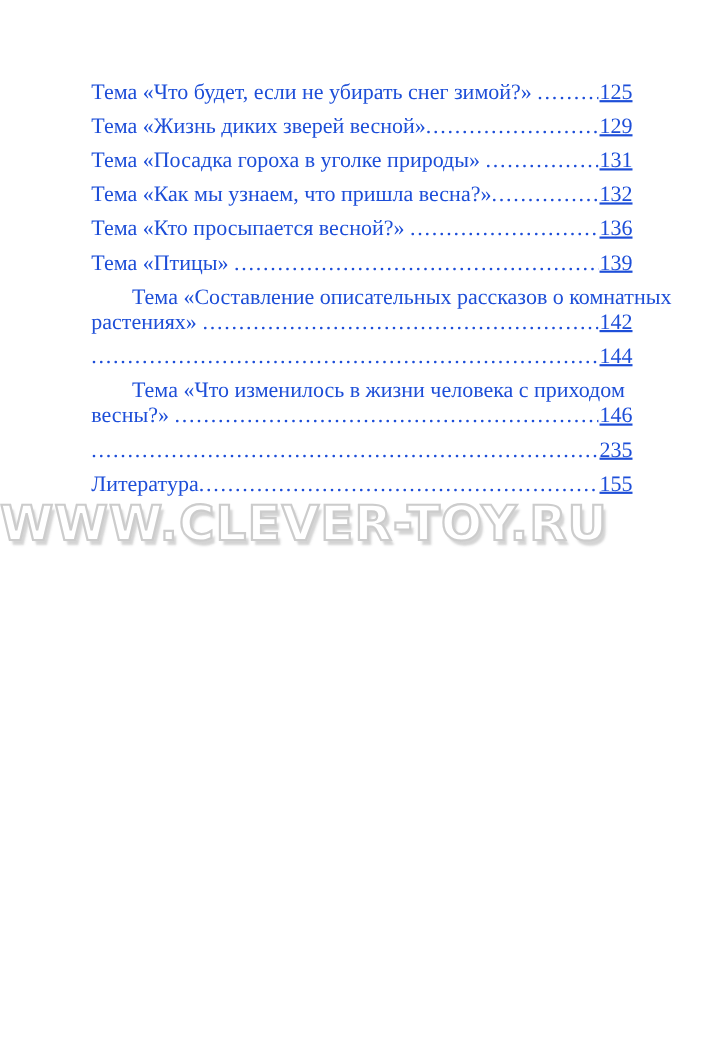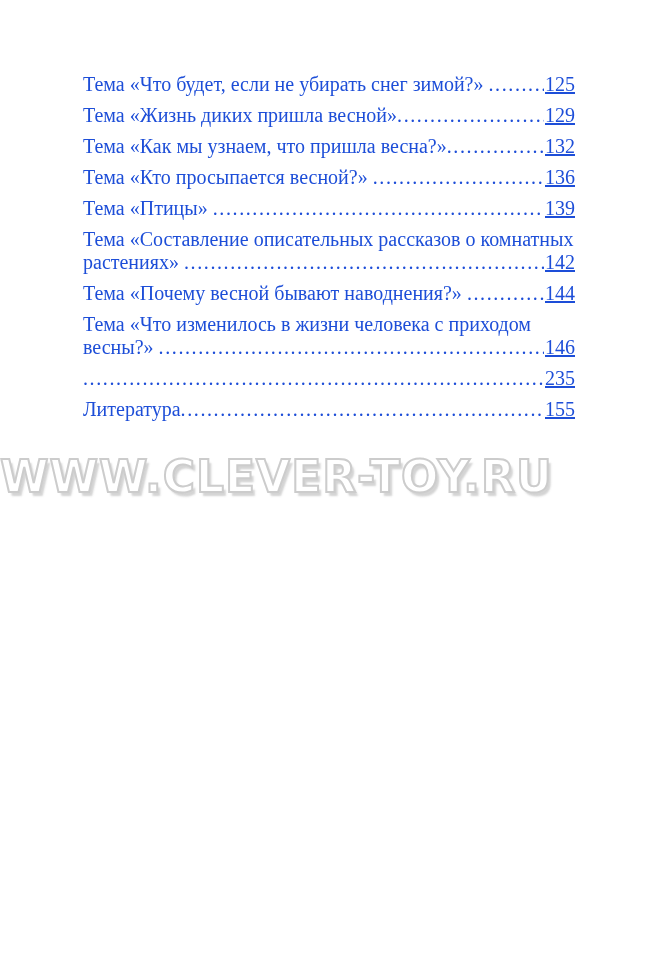--- a/index.html
+++ b/index.html
@@ -6,21 +6,21 @@
   body{
     width:656px;height:960px;overflow:hidden;background:#ffffff;
     font-family:"Liberation Serif","DejaVu Serif",serif;
   }
   .sheet{position:relative;width:656px;height:960px;background:#ffffff;overflow:hidden;}
   .toc{
     position:absolute;left:83px;top:73px;width:492px;z-index:2;
     color:#1d4ed8;font-size:20px;
   }
   .toc-entry{margin-bottom:8px;}
-  .toc-line{display:block;white-space:pre;line-height:23px;}
+  .toc-line{display:block;white-space:pre;line-height:23px;margin-left:37px;}
   .toc-lastline{display:flex;align-items:baseline;line-height:23px;}
   .toc-title{white-space:pre;flex:0 0 auto;max-width:100%;}
   .dot-leader{flex:1 1 auto;overflow:hidden;white-space:nowrap;min-width:0;}
   .dot-leader::after{
     content:"............................................................................................................................";
     letter-spacing:1.6px;
   }
   .toc-pagenum{flex:0 0 auto;padding-left:1px;text-decoration:underline;}
   .watermark{
     position:absolute;left:0;top:452px;width:520px;z-index:1;
@@ -42,23 +42,30 @@
   <div class="toc" id="toc-list">
       <div class="toc-entry">
         <div class="toc-lastline">
           <span class="toc-title">Тема «Что будет, если не убирать снег зимой?» </span>
           <span class="dot-leader"></span>
           <span class="toc-pagenum">125</span>
         </div>
       </div>
       <div class="toc-entry">
         <div class="toc-lastline">
-          <span class="toc-title">Тема «Жизнь диких пришла весной»</span>
+          <span class="toc-title">Тема «Жизнь диких зверей весной»</span>
           <span class="dot-leader"></span>
           <span class="toc-pagenum">129</span>
+        </div>
+      </div>
+      <div class="toc-entry">
+        <div class="toc-lastline">
+          <span class="toc-title">Тема «Посадка гороха в уголке природы» </span>
+          <span class="dot-leader"></span>
+          <span class="toc-pagenum">131</span>
         </div>
       </div>
       <div class="toc-entry">
         <div class="toc-lastline">
           <span class="toc-title">Тема «Как мы узнаем, что пришла весна?»</span>
           <span class="dot-leader"></span>
           <span class="toc-pagenum">132</span>
         </div>
       </div>
       <div class="toc-entry">
@@ -78,21 +85,20 @@
       <div class="toc-entry">
         <span class="toc-line">Тема «Составление описательных рассказов о комнатных</span>
         <div class="toc-lastline">
           <span class="toc-title">растениях» </span>
           <span class="dot-leader"></span>
           <span class="toc-pagenum">142</span>
         </div>
       </div>
       <div class="toc-entry">
         <div class="toc-lastline">
-          <span class="toc-title">Тема «Почему весной бывают наводнения?» </span>
           <span class="dot-leader"></span>
           <span class="toc-pagenum">144</span>
         </div>
       </div>
       <div class="toc-entry">
         <span class="toc-line">Тема «Что изменилось в жизни человека с приходом</span>
         <div class="toc-lastline">
           <span class="toc-title">весны?» </span>
           <span class="dot-leader"></span>
           <span class="toc-pagenum">146</span>

